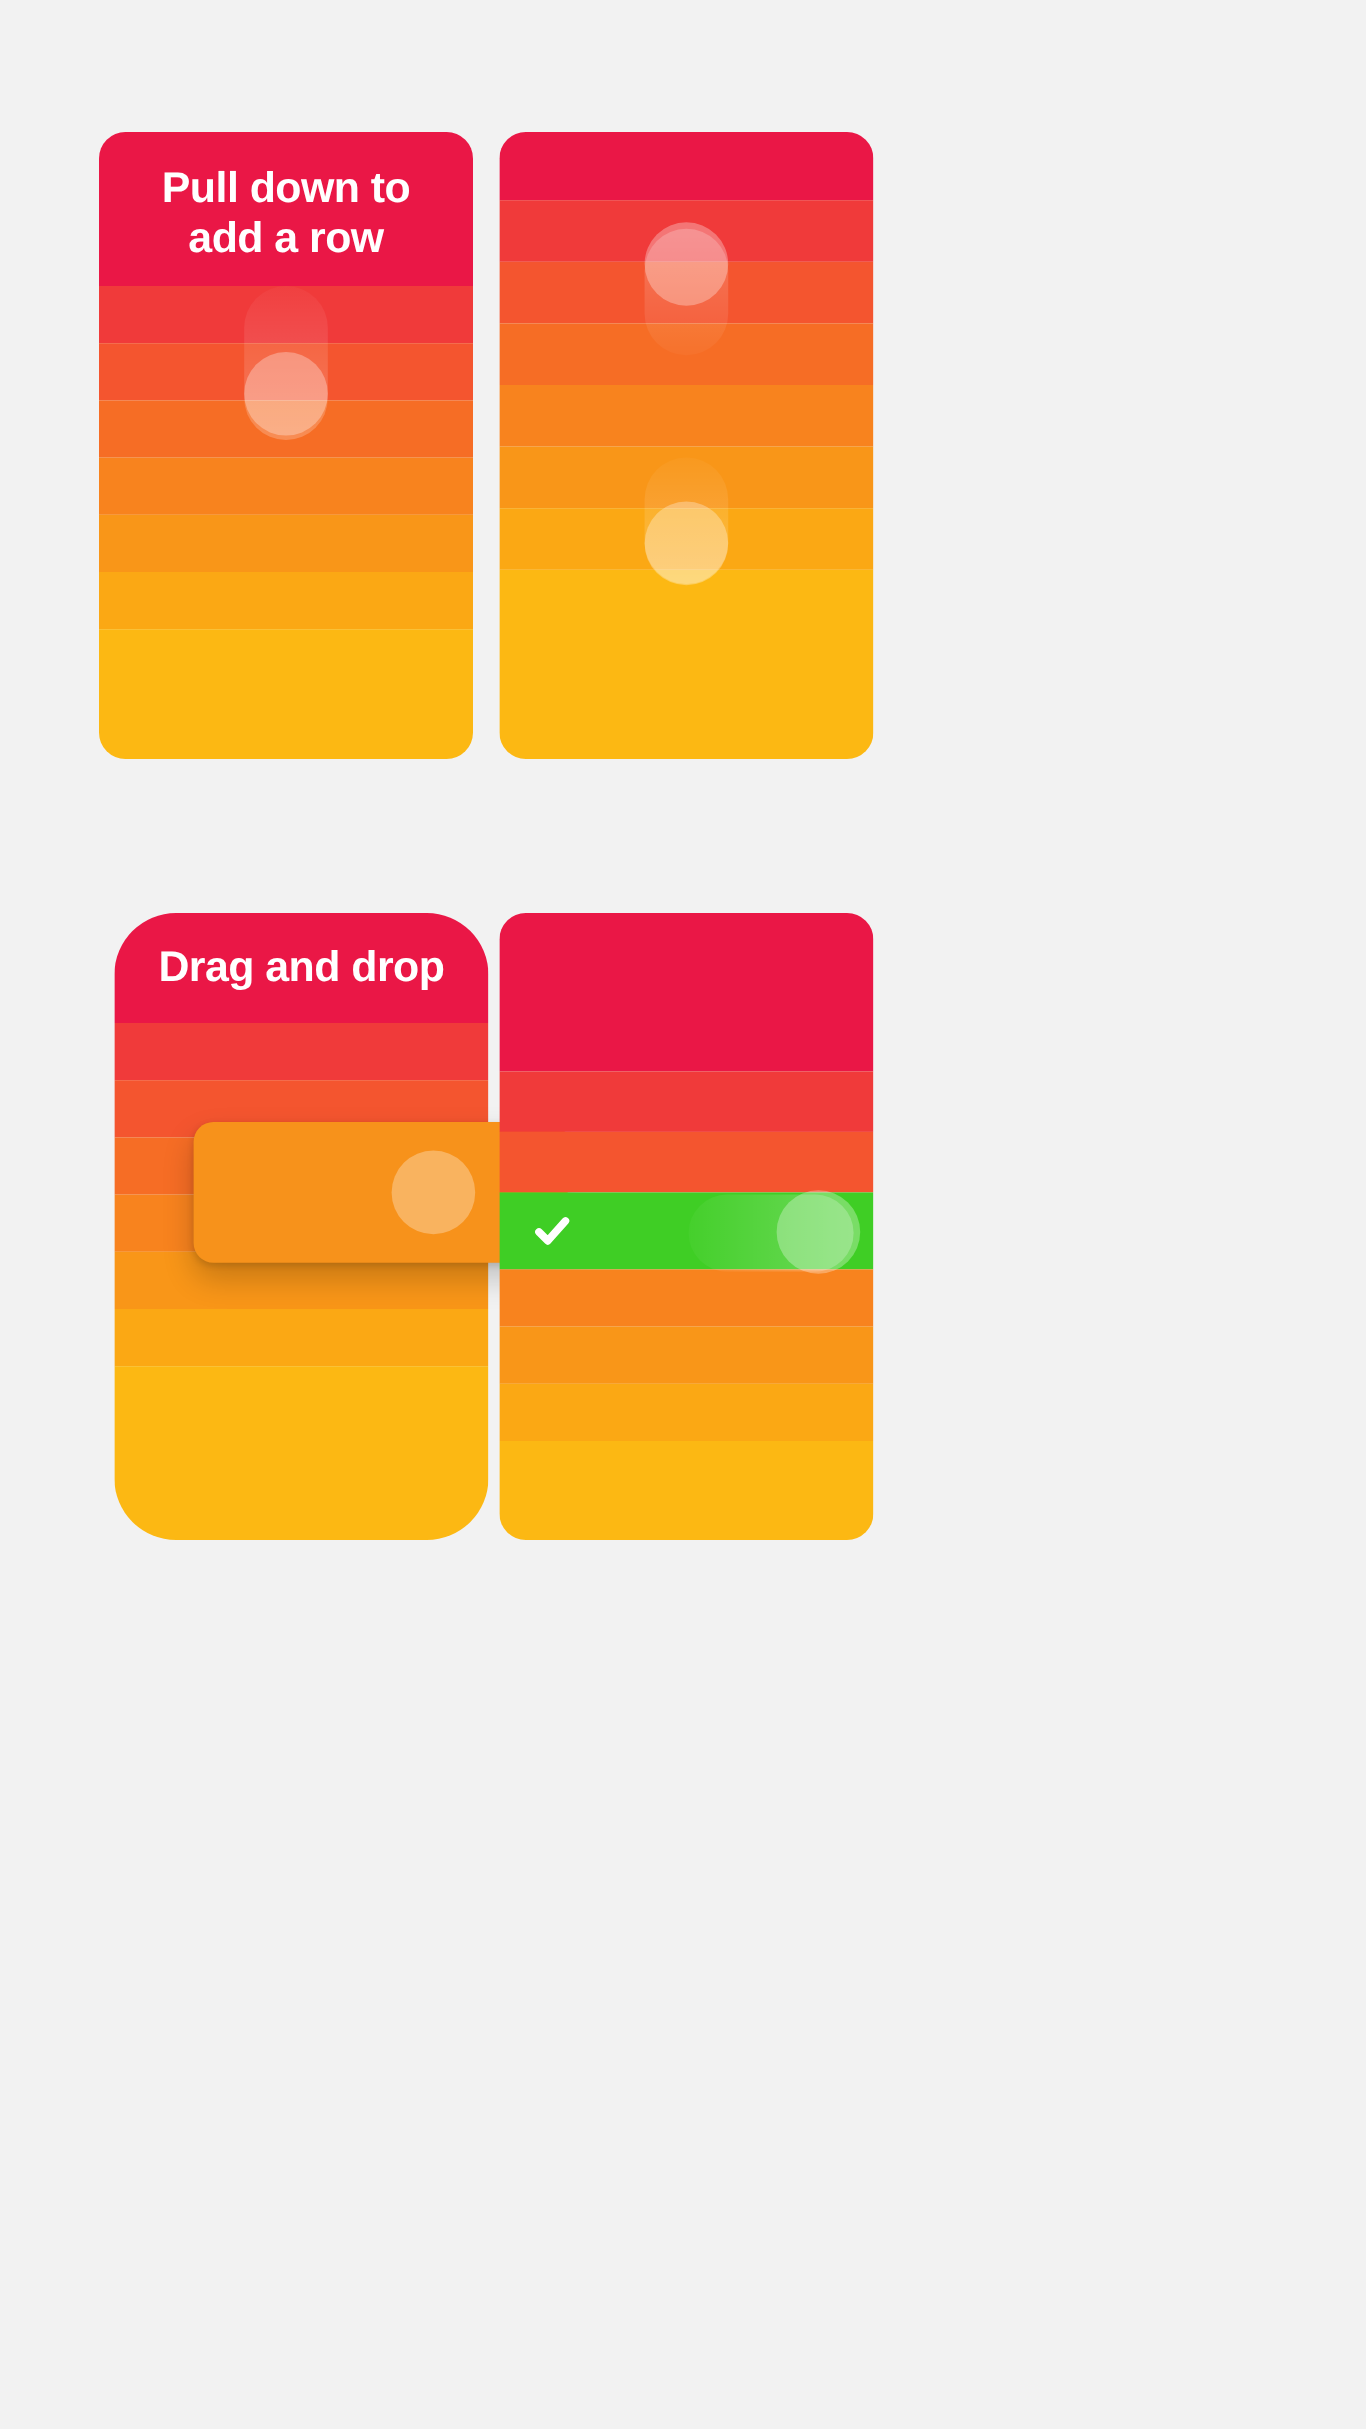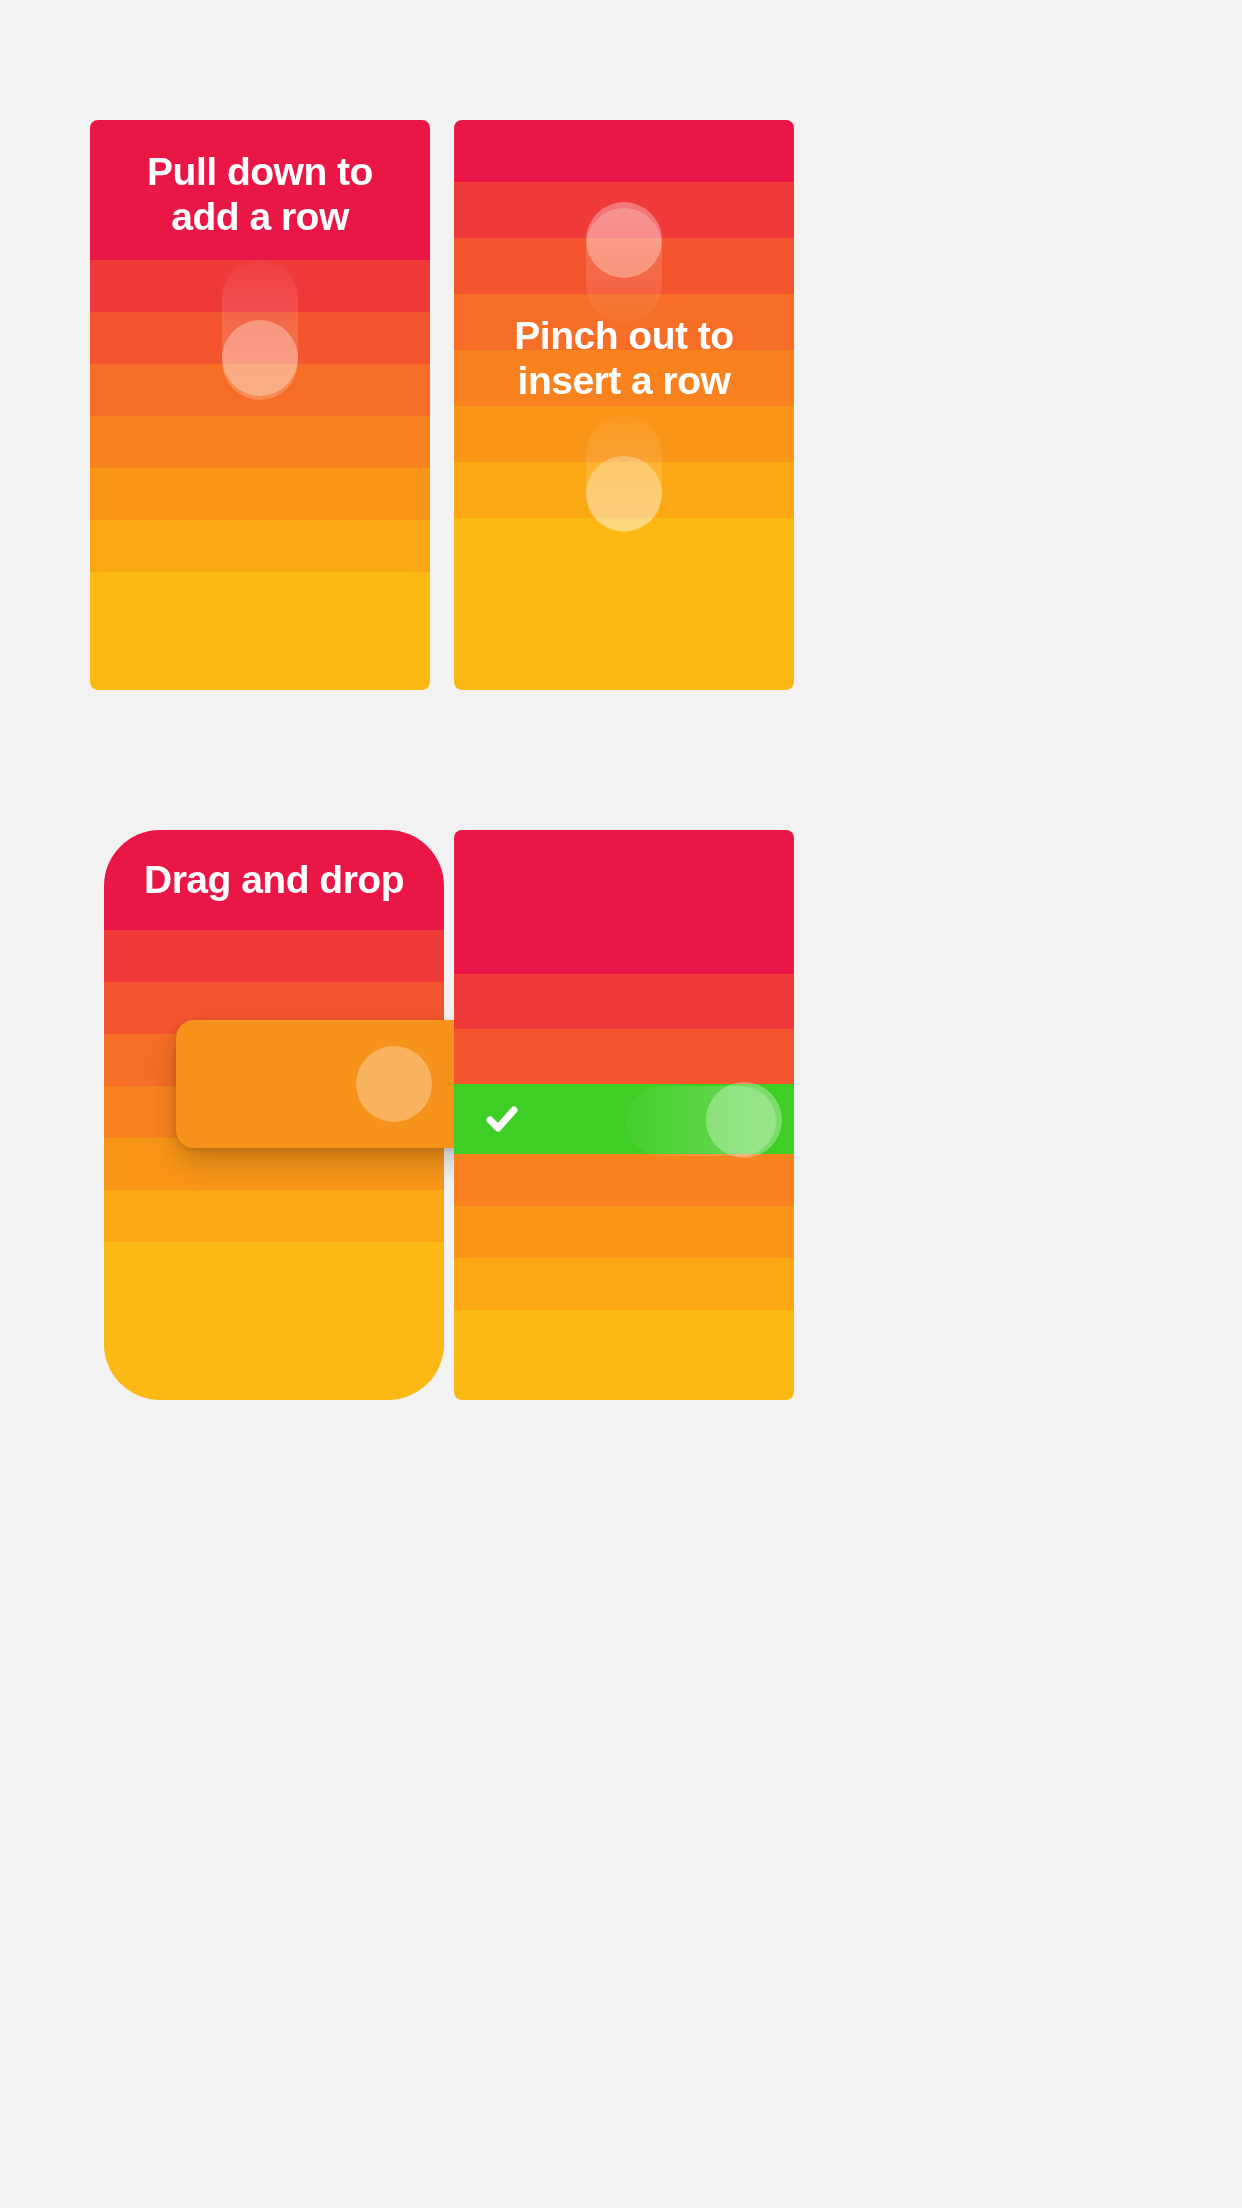--- a/index.html
+++ b/index.html
@@ -11,21 +11,21 @@
     width: 1242px;
     height: 2208px;
     background: #f2f2f2;
     font-family: -apple-system, BlinkMacSystemFont, "Segoe UI", Helvetica, Arial, sans-serif;
     position: relative;
   }
   .card {
     position: absolute;
     width: 340px;
     height: 570px;
-    border-radius: 8px;
+    border-radius: 24px;
     overflow: hidden;
   }
   .card-1 { left: 90px;  top: 120px; }
   .card-2 { left: 454px; top: 120px; }
   .card-3 { left: 104px;  top: 830px; overflow: visible; }
   .card-4 { left: 454px; top: 830px; }
 
   
   .card-3 .clip {
     position: absolute;
@@ -203,24 +203,20 @@
     <div class="row c1"></div>
     <div class="row c2"></div>
     <div class="row c3"></div>
     <div class="row c4"></div>
     <div class="row c5"></div>
     <div class="row c6"></div>
     <div class="row c7"></div>
   </div>
   <div class="trail a"></div>
   <div class="touch a"></div>
-  <div class="title">
-    <span>Pinch out to</span><br>
-    <span>insert a row</span>
-  </div>
   <div class="trail b"></div>
   <div class="touch b"></div>
 </div>
 
 <div class="card card-3">
   <div class="clip">
     <div class="rows">
       <div class="row c0"></div>
       <div class="row c1"></div>
       <div class="row c2"></div>

